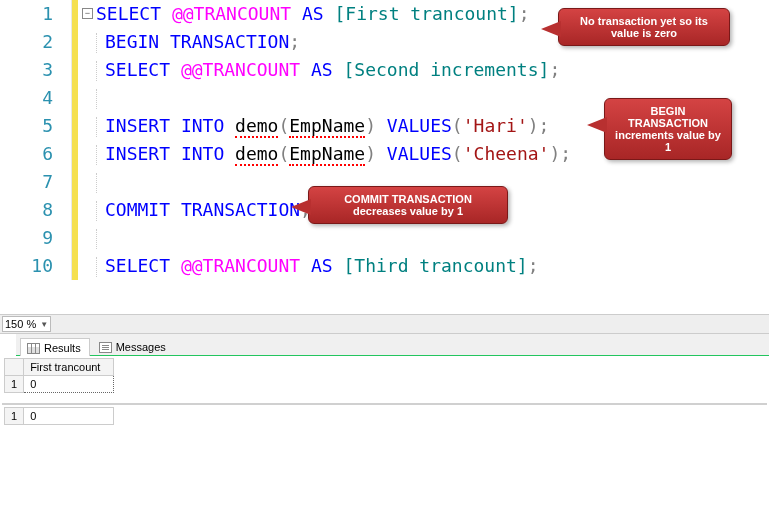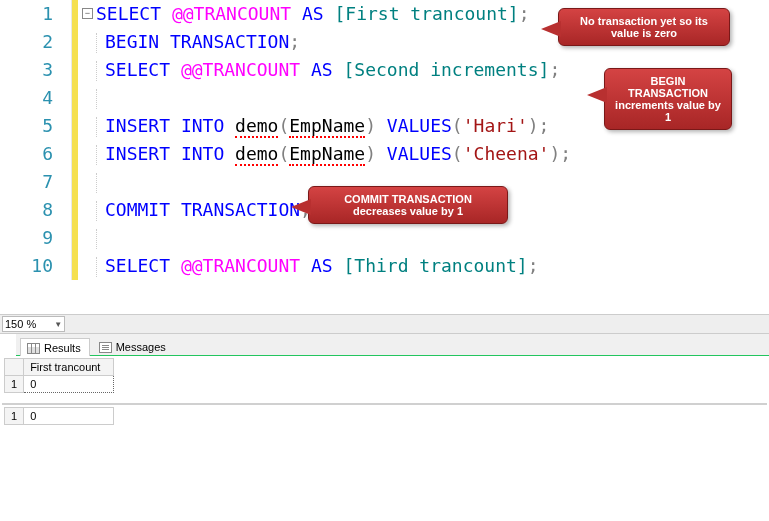--- a/index.html
+++ b/index.html
@@ -17,27 +17,27 @@
     .ident { color: #008080; }
     .str { color: #a31515; }
     .gray { color: #808080; }
     .plain { color: #000; }
     .red-squiggle { border-bottom: 2px dotted #ff0000; }
     
     .callout { position: absolute; background: linear-gradient(to bottom, #d44343, #a82626); border: 1px solid #7a1818; border-radius: 6px; color: #fff; font-weight: bold; font-size: 11px; text-align: center; padding: 6px 10px; box-shadow: 2px 2px 4px rgba(0,0,0,0.3); }
     .callout::before { content: ''; position: absolute; width: 0; height: 0; }
     .callout-1 { left: 558px; top: 8px; width: 172px; }
     .callout-1::before { left: -18px; top: 12px; border-top: 8px solid transparent; border-bottom: 8px solid transparent; border-right: 20px solid #b83030; }
-    .callout-2 { left: 604px; top: 68px; width: 128px; }
+    .callout-2 { left: 604px; top: 98px; width: 128px; }
     .callout-2::before { left: -18px; top: 18px; border-top: 8px solid transparent; border-bottom: 8px solid transparent; border-right: 20px solid #b83030; }
     .callout-3 { left: 308px; top: 186px; width: 200px; }
     .callout-3::before { left: -18px; top: 12px; border-top: 8px solid transparent; border-bottom: 8px solid transparent; border-right: 20px solid #b83030; }
 
     .zoom-bar { position: absolute; left: 0; top: 314px; height: 20px; width: 100%; border-top: 1px solid #ccc; border-bottom: 1px solid #ccc; background: #eee; display: flex; align-items: center; padding-left: 2px; }
-    .zoom-combo { border: 1px solid #bbb; background: #fff; font-size: 11px; padding: 1px 2px; display: flex; align-items: center; gap: 18px; }
+    .zoom-combo { border: 1px solid #bbb; background: #fff; font-size: 11px; padding: 1px 2px; display: flex; align-items: center; gap: 4px; }
     .zoom-arrow { font-size: 8px; color: #555; }
 
     .tabs-bar { position: absolute; left: 16px; top: 334px; height: 22px; width: 100%; background: #f0f0f0; border-bottom: 1px solid #22c55e; display: flex; align-items: flex-end; padding-left: 4px; }
     .tab { display: flex; align-items: center; gap: 4px; padding: 3px 8px 2px 6px; font-size: 11px; border: 1px solid #ccc; border-bottom: none; background: #fff; position: relative; top: 1px; margin-right: 2px; }
     .tab.inactive { background: #f0f0f0; border-color: transparent; top: 0; }
     .tab-icon { width: 13px; height: 11px; position: relative; }
     .icon-results { background: linear-gradient(to bottom, #fff 0%, #fff 33%, #e0e0e0 33%, #e0e0e0 100%); border: 1px solid #888; }
     .icon-results::after { content: ''; position: absolute; left: 3px; top: 0; width: 1px; height: 100%; background: #888; box-shadow: 4px 0 0 #888; }
     .icon-messages { border: 1px solid #888; background: #fff; }
     .icon-messages::before { content: ''; position: absolute; left: 2px; top: 2px; width: 7px; height: 1px; background: #888; box-shadow: 0 2px 0 #888, 0 4px 0 #888; }

